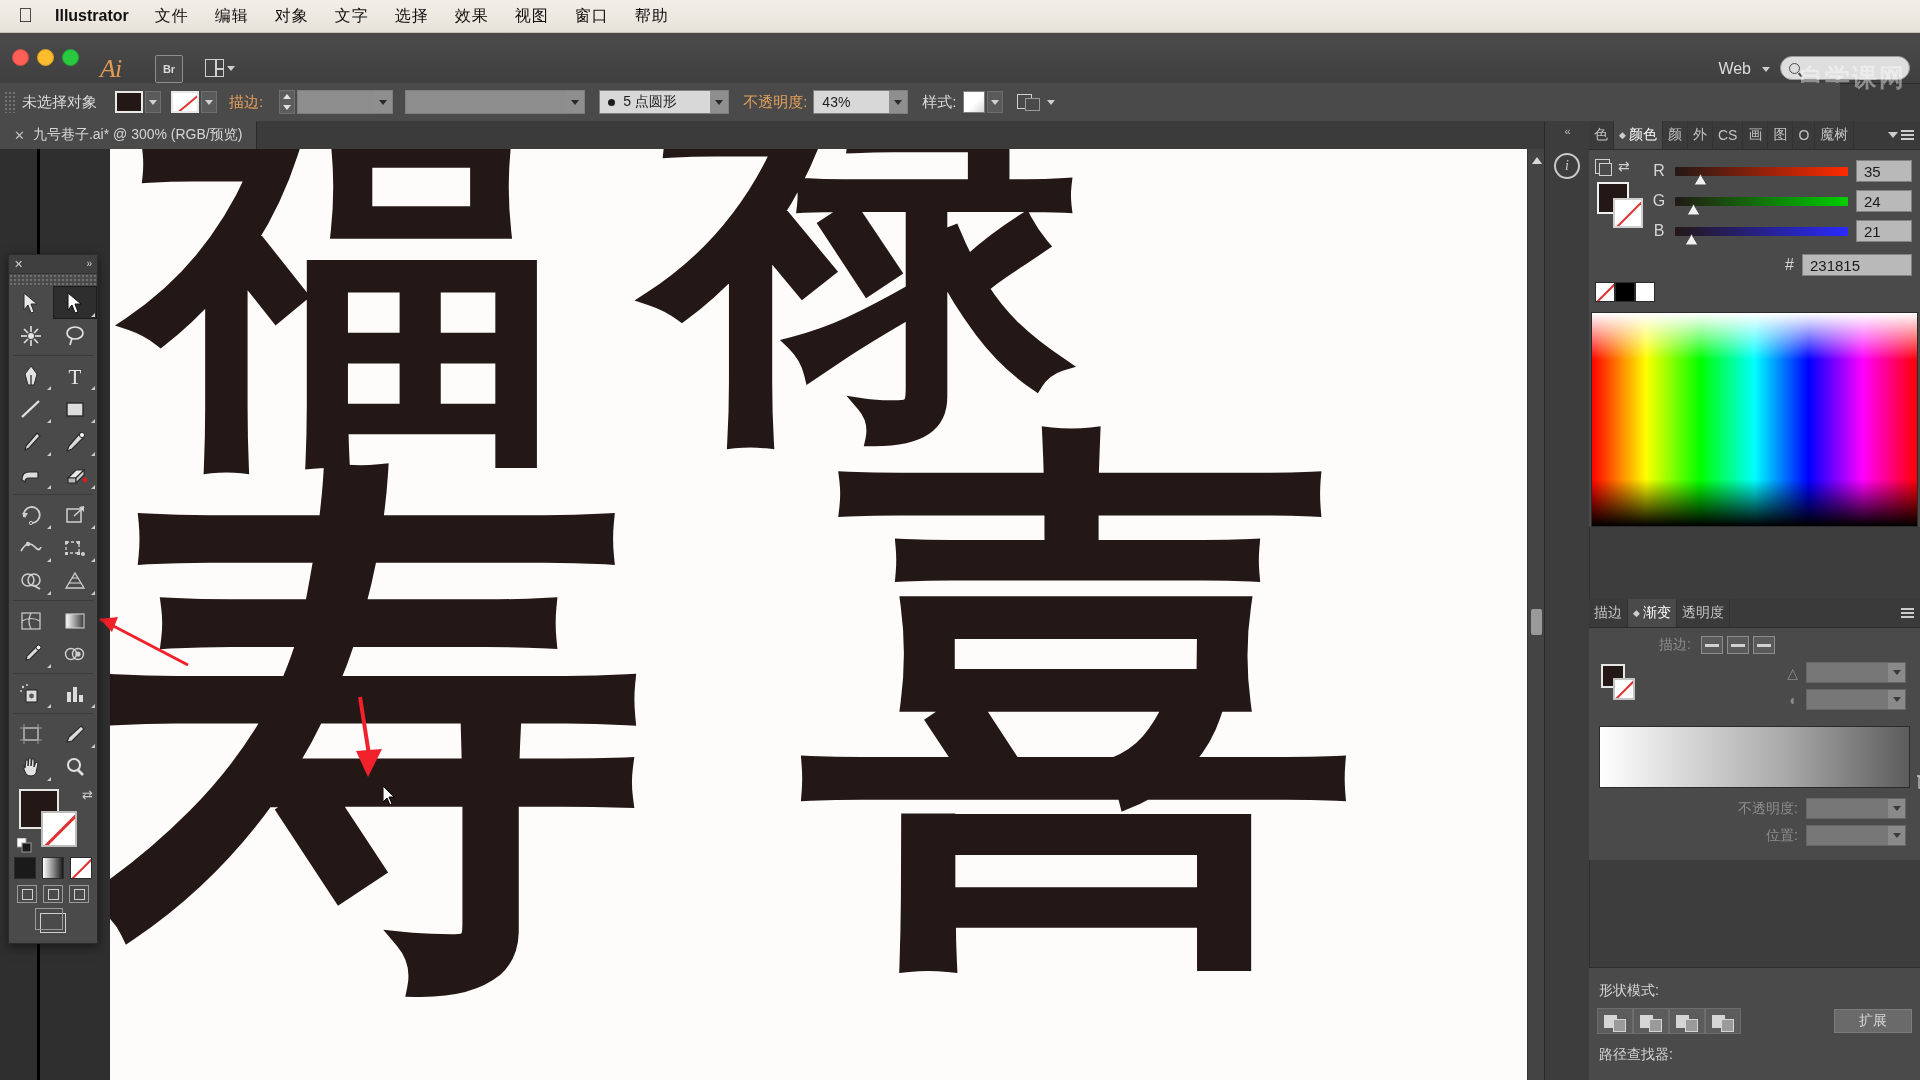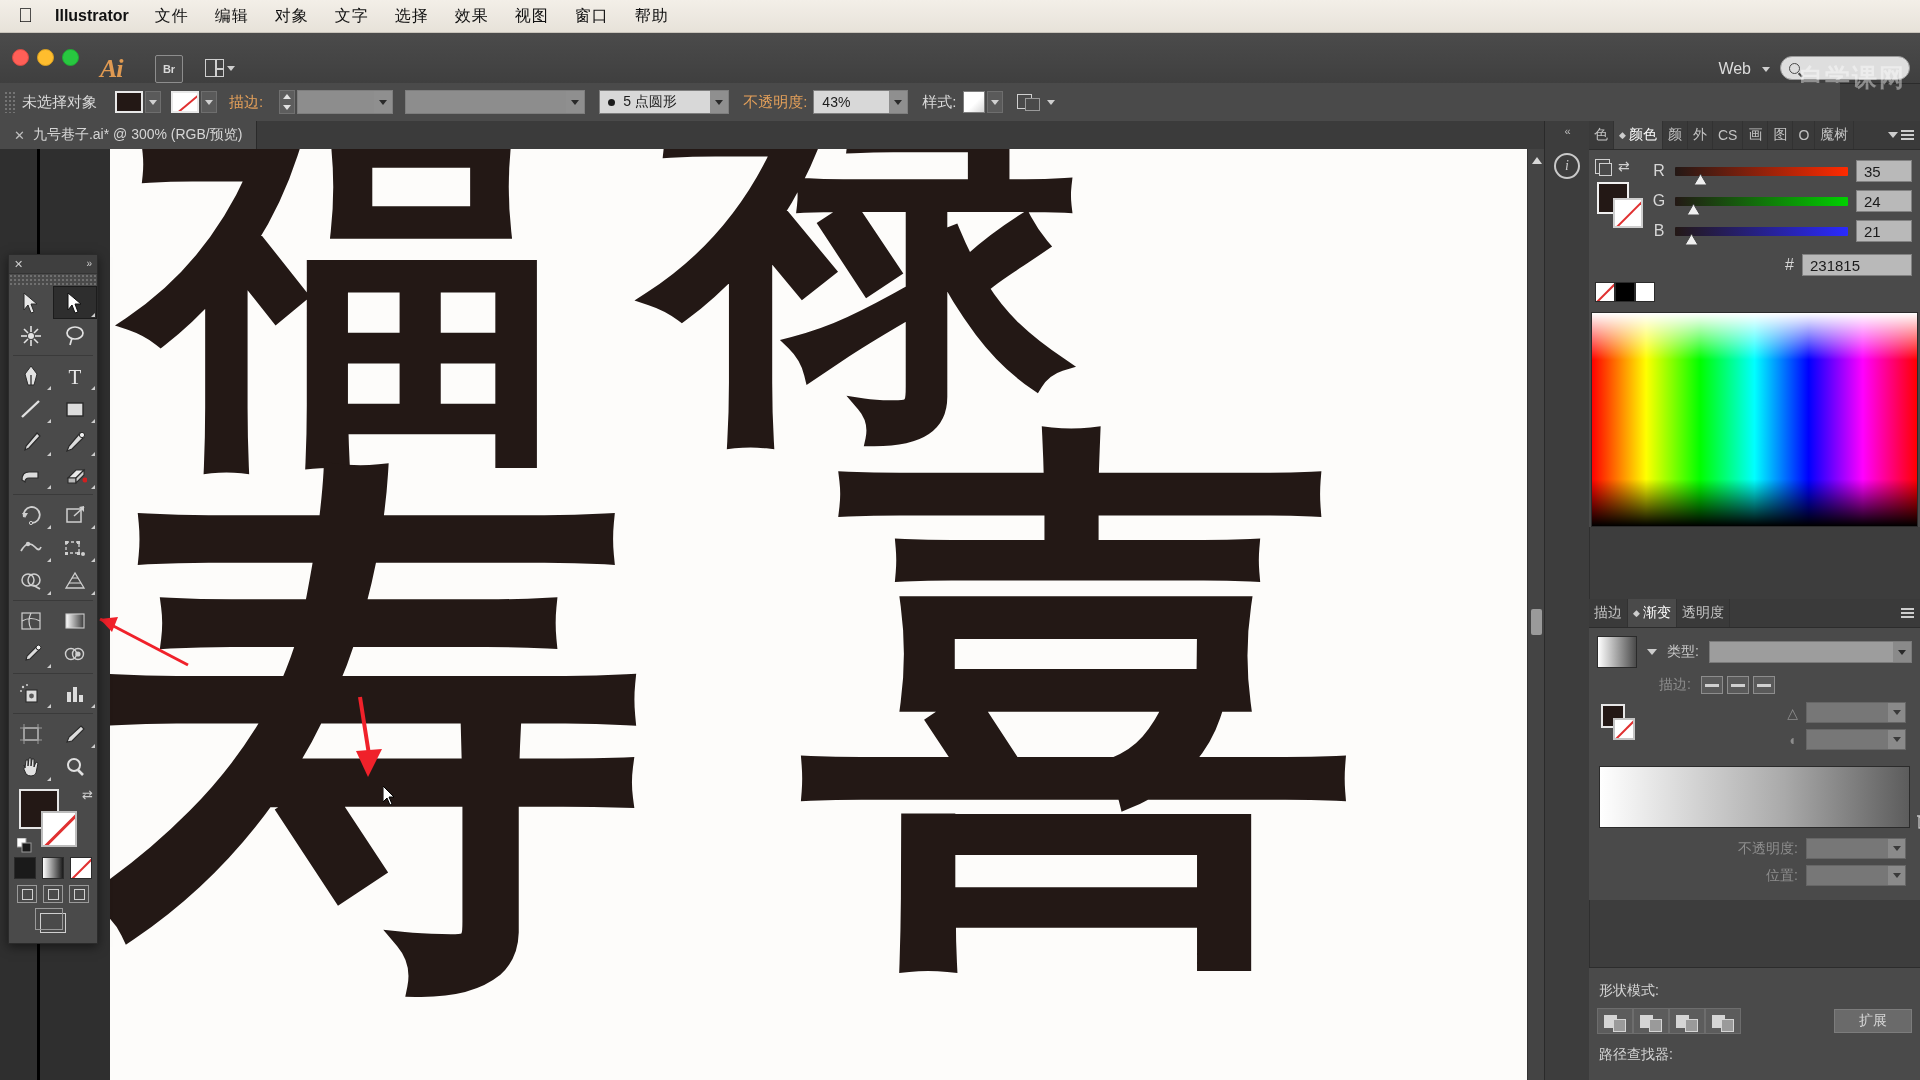--- a/index.html
+++ b/index.html
@@ -29,21 +29,21 @@
     background:linear-gradient(#4b4b4b,#3f3f3f);
     border-bottom:1px solid #2b2b2b;
   }
   .traffic{position:absolute;left:12px;top:16px;display:flex;gap:8px;}
   .tl{width:15px;height:15px;border-radius:50%;}
   .tl.r{background:#ff5f57;border:1px solid #d94a43;}
   .tl.y{background:#ffbd2e;border:1px solid #d9a021;}
   .tl.g{background:#28c840;border:1px solid #1faa33;}
   .ailogo{
     position:absolute;left:100px;top:36px;transform:translateY(-50%);
-    font-size:26px;font-weight:bold;color:#e09a52;font-style:italic;
+    font-size:26px;font-weight:normal;color:#e09a52;font-style:italic;
     font-family:"Liberation Serif",serif;letter-spacing:-1px;
   }
   .brbtn{
     position:absolute;left:155px;top:22px;width:26px;height:26px;
     border:1px solid #8d8d8d;border-radius:2px;background:#4a4a4a;
     color:#d8d8d8;font-size:11px;display:flex;align-items:center;justify-content:center;
     font-weight:bold;
   }
   .arrangebtn{
     position:absolute;left:205px;top:22px;width:30px;height:26px;
@@ -826,31 +826,20 @@
         <span class="panelmenu">
           <span class="lines">
               <span></span>
               <span></span>
               <span></span>
             </span>
         </span>
       </div>
 
       <div class="gp-body">
-        <div class="gp-row">
-          <span class="gp-thumb"></span>
-          <span class="gp-arrow"></span>
-          <span>类型:</span>
-          <span class="gp-select">
-            <span style="flex:1;padding-left:6px"></span>
-            <span class="ar">
-                <i></i>
-              </span>
-          </span>
-        </div>
 
         <div class="gp-row">
           <span style="width:52px"></span>
           <span class="gp-dim">描边:</span>
           <span class="strokeicons">
             <span class="si"></span>
             <span class="si"></span>
             <span class="si"></span>
           </span>
         </div>

